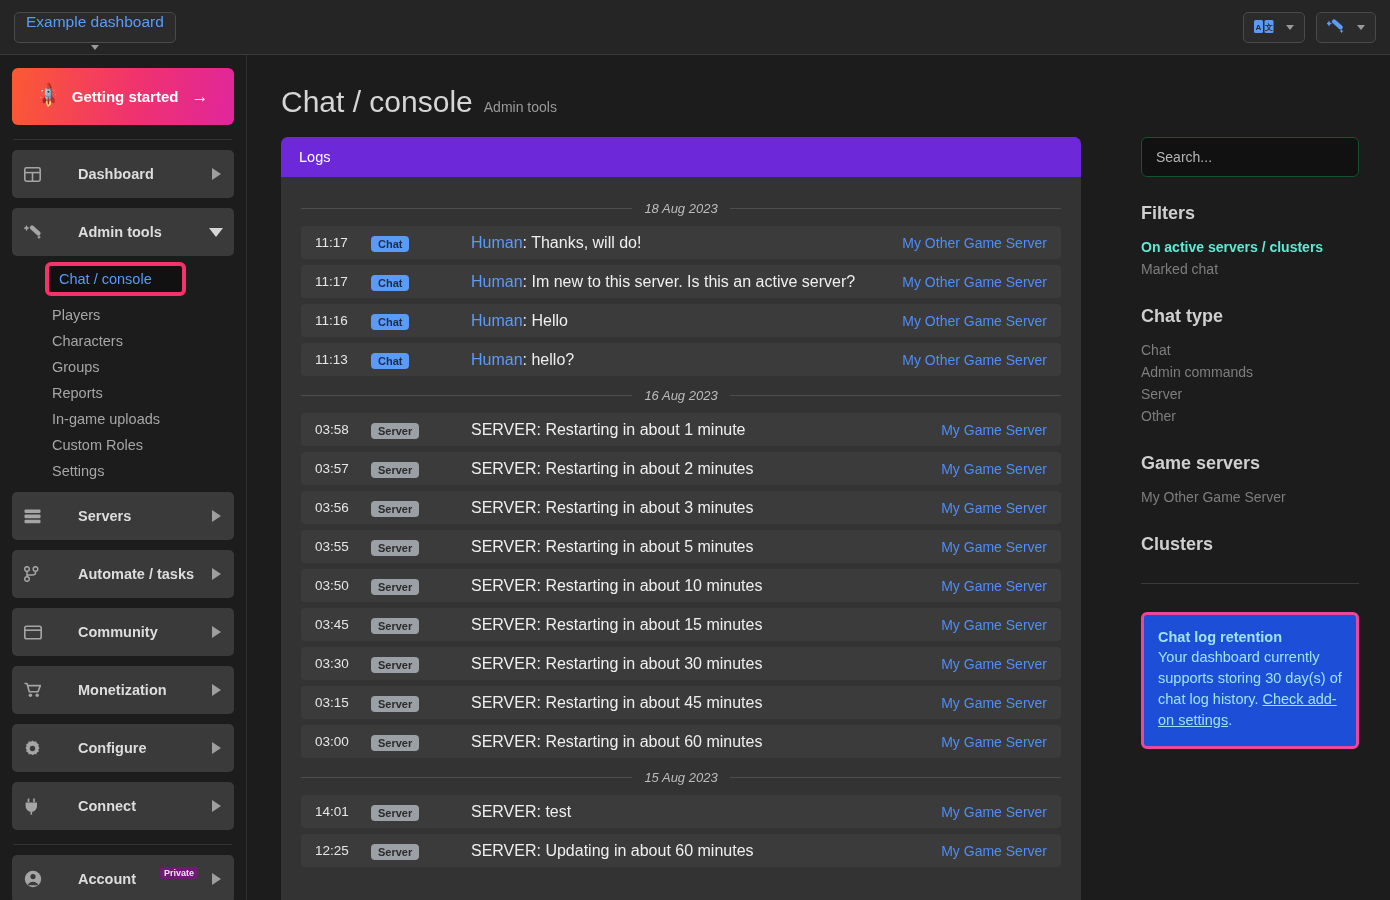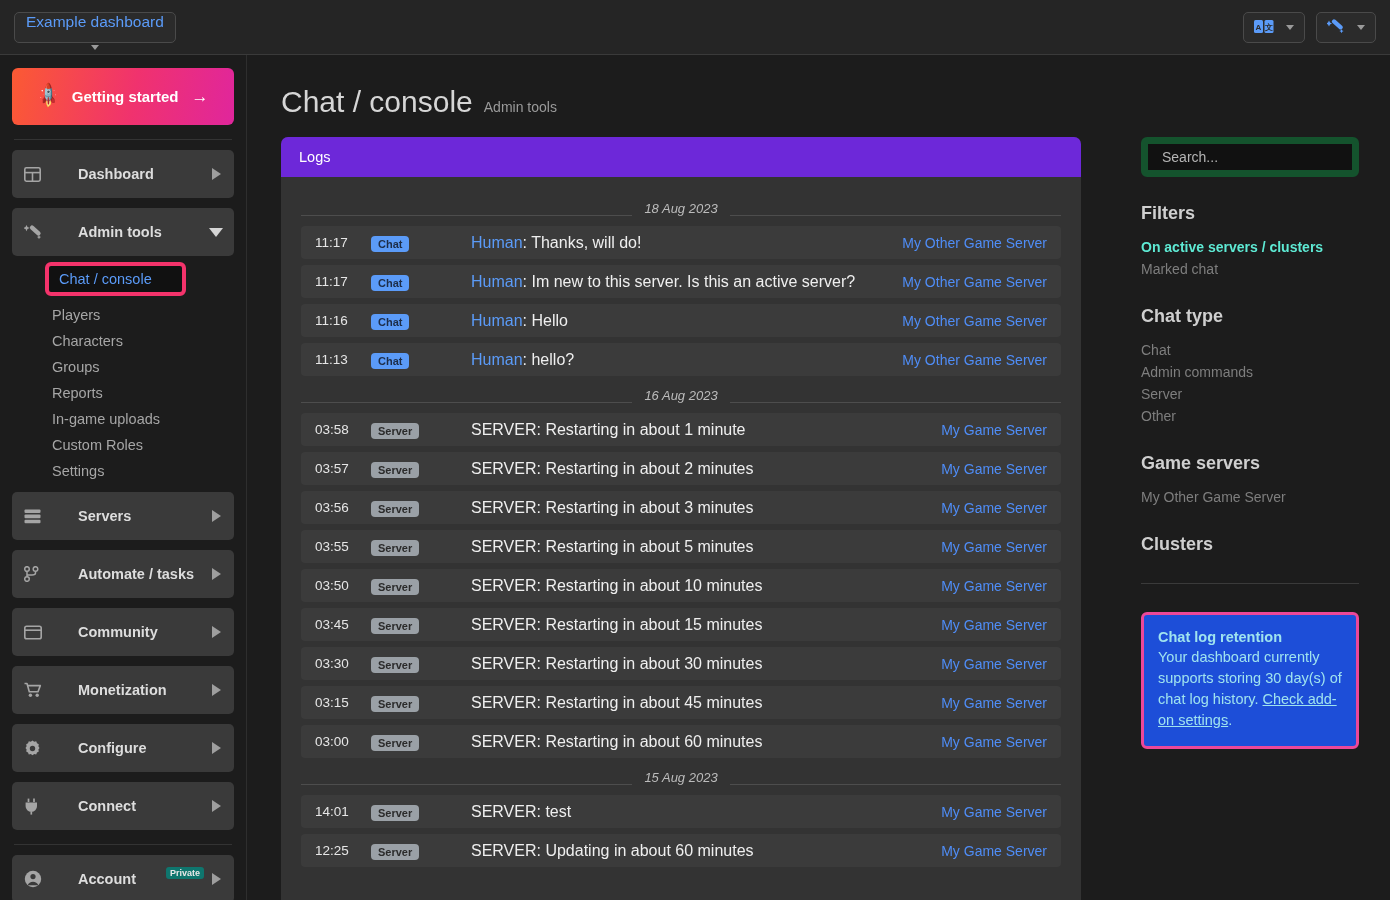--- a/index.html
+++ b/index.html
@@ -73,22 +73,22 @@
     border-left: 9px solid #9e9e9e;
   }
   .sb-item .arrow-d {
     position: absolute; right: 11px;
     width: 0; height: 0;
     border-left: 7px solid transparent;
     border-right: 7px solid transparent;
     border-top: 9px solid #d5d5d5;
   }
   .badge-private {
-    background: #0f766e; color: #e8e8e8; font-size: 9px; font-weight: bold;
-    border-radius: 3px; padding: 1px 4px; margin-left: 6px;
+    background: #701a75; color: #e8e8e8; font-size: 9px; font-weight: bold;
+    border-radius: 3px; padding: 1px 4px; 
     position: relative; top: -6px;
   }
 
   .sub-list { margin: -4px 0 8px 0; }
   .sub-item {
     color: #a6a6a6; font-size: 14.5px;
     padding: 5px 0 5px 40px;
   }
   .sub-item.active-wrap {
     position: relative; padding: 0;
@@ -115,21 +115,21 @@
     background: #333333; border-radius: 7px; overflow: hidden;
   }
   .logs-header {
     height: 40px; background: #6d28d9;
     display: flex; align-items: center; padding-left: 18px;
     color: #fff; font-size: 14.5px;
   }
   .logs-body { padding: 12px 20px; }
 
   .date-sep {
-    display: flex; align-items: flex-end; gap: 12px;
+    display: flex; align-items: center; gap: 12px;
     margin: 12px 0 10px 0;
   }
   .date-sep .line { flex: 1; height: 1px; background: #4d4d4d; }
   .date-sep .d-txt { color: #bcbcbc; font-size: 13px; font-style: italic; }
 
   .log-row {
     height: 33px; background: #3b3b3b; border-radius: 4px;
     display: flex; align-items: center; margin-bottom: 6px;
     padding: 0 14px;
   }
@@ -141,21 +141,21 @@
   }
   .badge.chat { background: #5b9bf8; color: #1d2d48; }
   .badge.server { background: #9aa0a6; color: #2b2b2b; }
   .lr-msg { color: #efefef; font-size: 16px; flex: 1; white-space: nowrap; }
   .lr-msg .who { color: #5b9bf8; }
   .lr-server { color: #4f8df7; font-size: 14px; flex: none; text-align: right; }
 
   
   .rail { position: absolute; left: 894px; top: 82px; width: 218px; }
   .search-box {
-    height: 40px; border: 7px solid #14532d; border-radius: 6px;
+    height: 40px; border: 1px solid #14532d; border-radius: 6px;
     background: #111; display: flex; align-items: center; padding: 11px 14px;
   }
   .search-box .ph { color: #b5b5b5; font-size: 14px; }
   .rail h3 {
     color: #cfcfcf; font-size: 18px; font-weight: bold;
     margin: 26px 0 12px 0;
   }
   .rail .opt { font-size: 14px; line-height: 22px; color: #7e7e7e; }
   .rail .opt.on { color: #5eead4; font-weight: bold; }
   .rail-hr { height: 1px; background: #3a3a3a; margin: 28px 0 0 0; }

